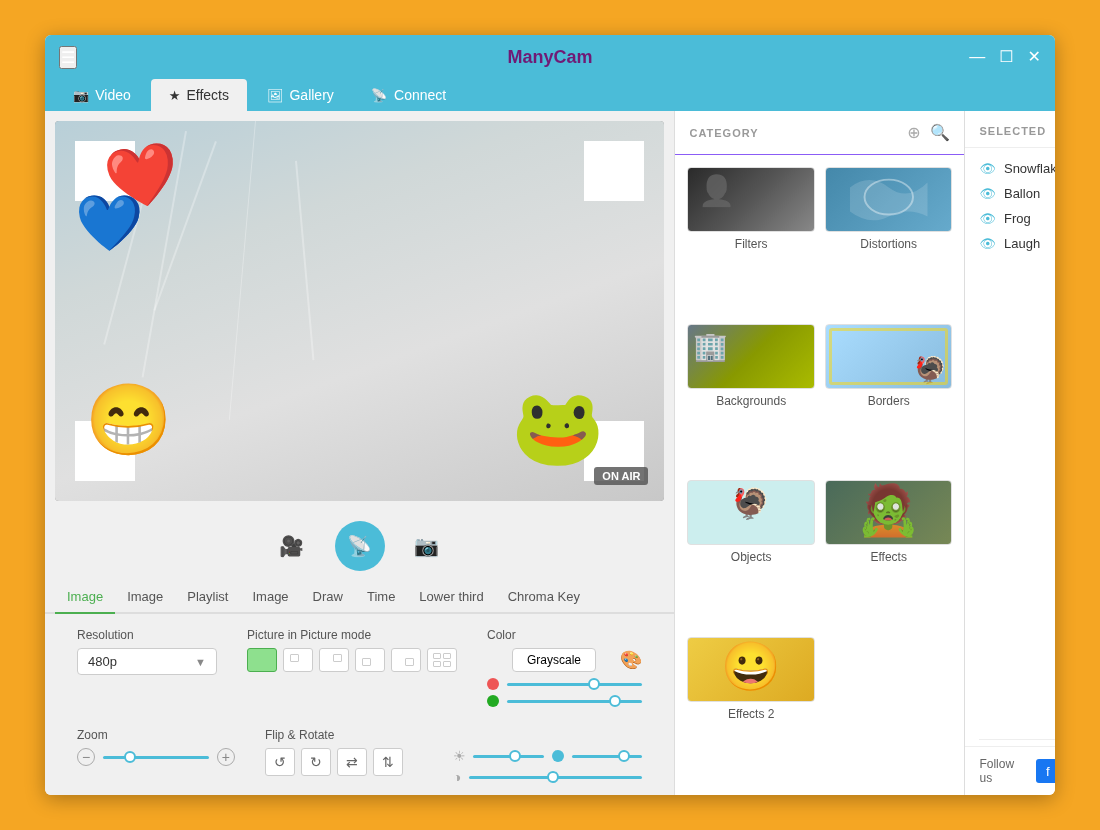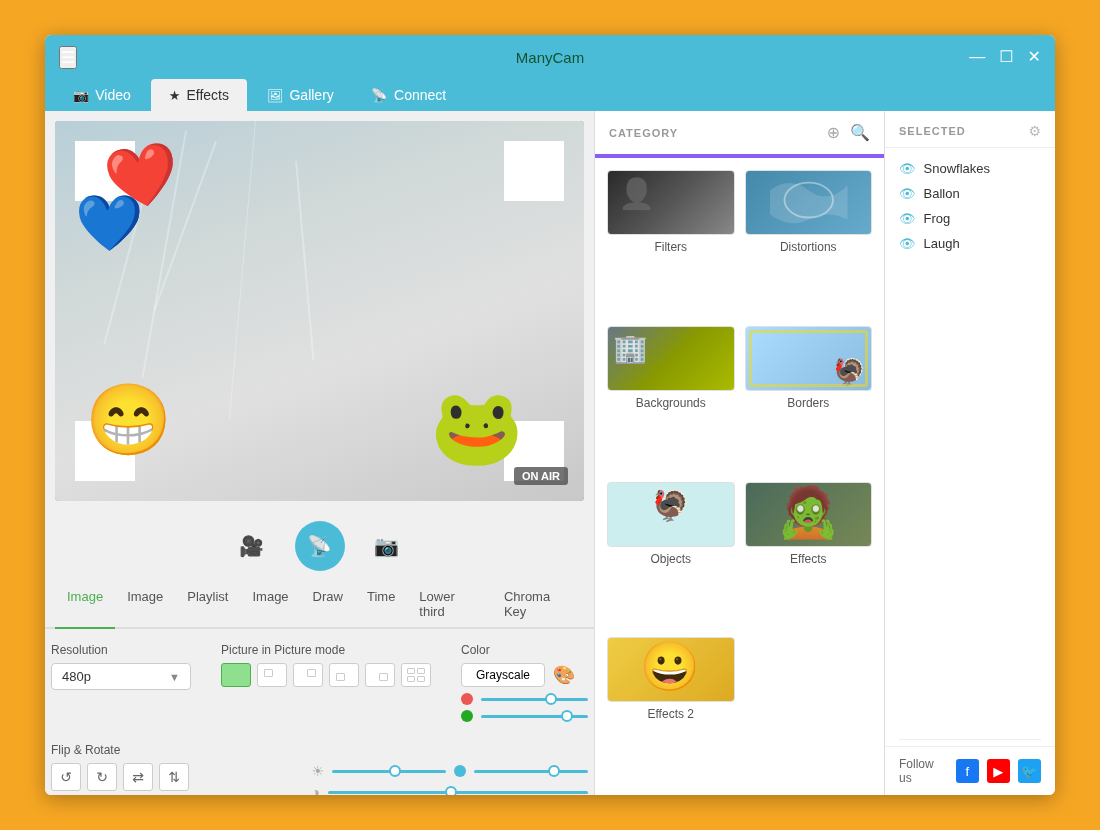--- a/index.html
+++ b/index.html
@@ -36,23 +36,23 @@
       display: flex;
       align-items: center;
       gap: 6px;
     }
     .hamburger-icon {
       color: white;
       font-size: 16px;
       cursor: pointer;
     }
     .title-bar-center {
-      color: #14532d;
-      font-size: 15px;
-      font-weight: 400;
+      color: #701a75;
+      font-size: 18px;
+      font-weight: 700;
       position: absolute;
       left: 50%;
       transform: translateX(-50%);
     }
     .title-bar-controls {
       display: flex;
       gap: 14px;
       align-items: center;
     }
     .title-btn {
@@ -196,21 +196,21 @@
       cursor: pointer;
       border-bottom: 2px solid transparent;
       margin-bottom: -2px;
     }
     .tab-item.active {
       color: #4CAF50;
       border-bottom: 2px solid #4CAF50;
     }
     
     .settings-panel {
-      padding: 14px 6px;
+      padding: 14px 32px;
       flex: 1;
       overflow-y: auto;
     }
     .settings-row {
       display: flex;
       gap: 30px;
       margin-bottom: 16px;
       align-items: flex-start;
     }
     .settings-group {
@@ -352,21 +352,21 @@
       display: flex;
       flex-direction: column;
       border-right: 1px solid #ddd;
       flex-shrink: 0;
     }
     .category-header {
       display: flex;
       align-items: center;
       justify-content: space-between;
       padding: 12px 14px;
-      border-bottom: 4px solid #8b5cf6;
+      border-bottom: 1px solid #8b5cf6;
     }
     .category-title {
       font-size: 11px;
       color: #999;
       letter-spacing: 1px;
       font-weight: 600;
     }
     .category-actions {
       display: flex;
       gap: 10px;
@@ -741,41 +741,51 @@
                   <div style="border:1px solid #ccc;border-radius:1px;"></div>
                   <div style="border:1px solid #ccc;border-radius:1px;"></div>
                   <div style="border:1px solid #ccc;border-radius:1px;"></div>
                 </div>
               </div>
             </div>
           </div>
 
           <div class="settings-group color-group">
             <span class="settings-label">Color</span>
-            <div style="display:flex;align-items:center;gap:8px;margin-bottom:6px;">
+            <div style="display:flex;align-items:center;gap:24px;margin-bottom:6px;margin-left:25px;">
               <button style="background:white;border:1.5px solid #ccc;border-radius:4px;padding:4px 14px;font-size:12px;cursor:pointer;">Grayscale</button>
               <span style="font-size:18px;cursor:pointer;">🎨</span>
             </div>
 
             <div class="color-row">
               <div class="color-dot" style="background:#e55;"></div>
               <div class="slider-track">
                 <div class="slider-thumb" style="left:60%;"></div>
               </div>
             </div>
             <div class="color-row">
               <div class="color-dot" style="background:#2a2;"></div>
               <div class="slider-track">
                 <div class="slider-thumb" style="left:75%;"></div>
               </div>
             </div>
           </div>
         </div>
 
         <div class="settings-row">
+          <div class="settings-group">
+            <span class="settings-label">Zoom</span>
+            <div class="zoom-row">
+              <div class="zoom-minus">−</div>
+              <div class="zoom-track">
+                <div class="zoom-thumb"></div>
+              </div>
+              <div class="zoom-plus">+</div>
+            </div>
+          </div>
 
           <div class="settings-group">
             <span class="settings-label">Flip &amp; Rotate</span>
             <div class="flip-buttons">
               <button class="flip-btn">↺</button>
               <button class="flip-btn">↻</button>
               <button class="flip-btn">⇄</button>
               <button class="flip-btn">⇅</button>
             </div>
           </div>

